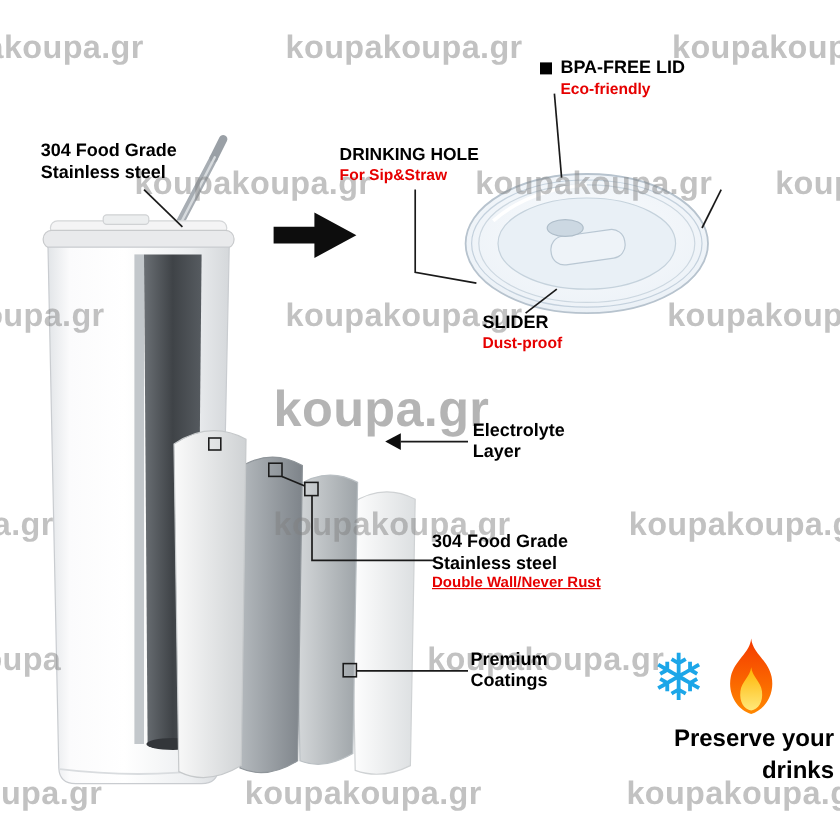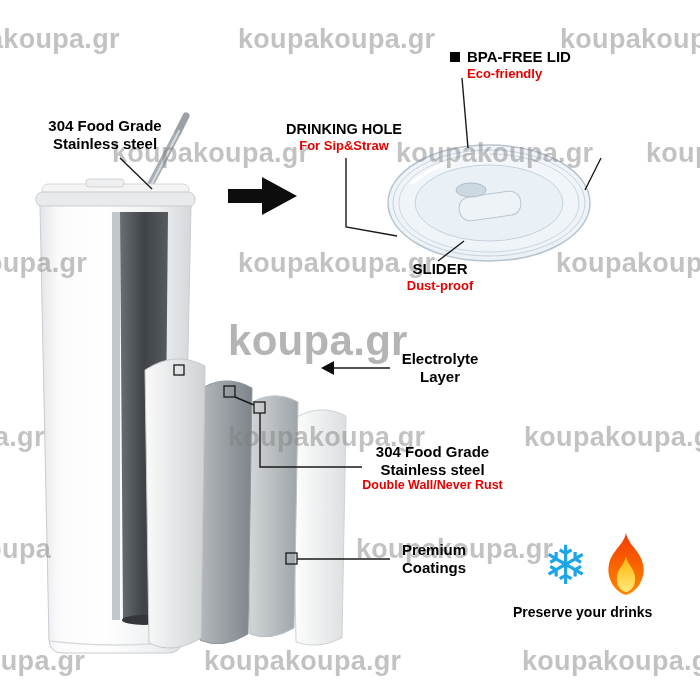--- a/index.html
+++ b/index.html
@@ -6,30 +6,30 @@
   .canvas{position:relative;width:700px;height:700px;background:#ffffff;overflow:hidden;
           font-family:"Liberation Sans",sans-serif;}
   
   .wm{position:absolute;z-index:4;font-weight:bold;font-size:27px;letter-spacing:.3px;
       color:rgba(128,128,128,.48);white-space:nowrap;line-height:1;pointer-events:none;}
   .wm.big{font-size:42px;color:rgba(118,118,118,.55);}
   
   .gfx{position:absolute;z-index:2;}
   .overlay{position:absolute;left:0;top:0;z-index:5;pointer-events:none;}
   
-  .callout{position:absolute;z-index:6;text-align:center;}
+  .callout{position:absolute;z-index:6;}
   .t{font-weight:bold;font-size:15px;color:#000;line-height:1.18;}
   .t.small{font-size:14.5px;}
   .s{font-weight:bold;font-size:13px;color:#e60000;line-height:1.25;}
-  .s.tiny{font-size:12.5px;}
+  .s.tiny{font-size:12.5px;text-decoration:underline;}
   .bpa-row{display:flex;align-items:center;gap:7px;justify-content:flex-start;}
   .sqb{width:10px;height:10px;background:#000;flex:0 0 auto;}
   .left-align{text-align:left;}
   .snow{position:absolute;z-index:6;font-size:54px;line-height:1;color:#1ca6e8;}
-  .preserve{position:absolute;z-index:6;text-align:left;font-weight:bold;font-size:14px;
+  .preserve{position:absolute;z-index:6;text-align:right;font-weight:bold;font-size:20px;
             color:#000;line-height:1.3;}
 </style>
 </head>
 <body>
 
 <div class="canvas">
 
   <span class="wm" style="left:-12px;top:26px">akoupa.gr</span>
   <span class="wm" style="left:238px;top:26px">koupakoupa.gr</span>
   <span class="wm" style="left:560px;top:26px">koupakoupa.gr</span>

